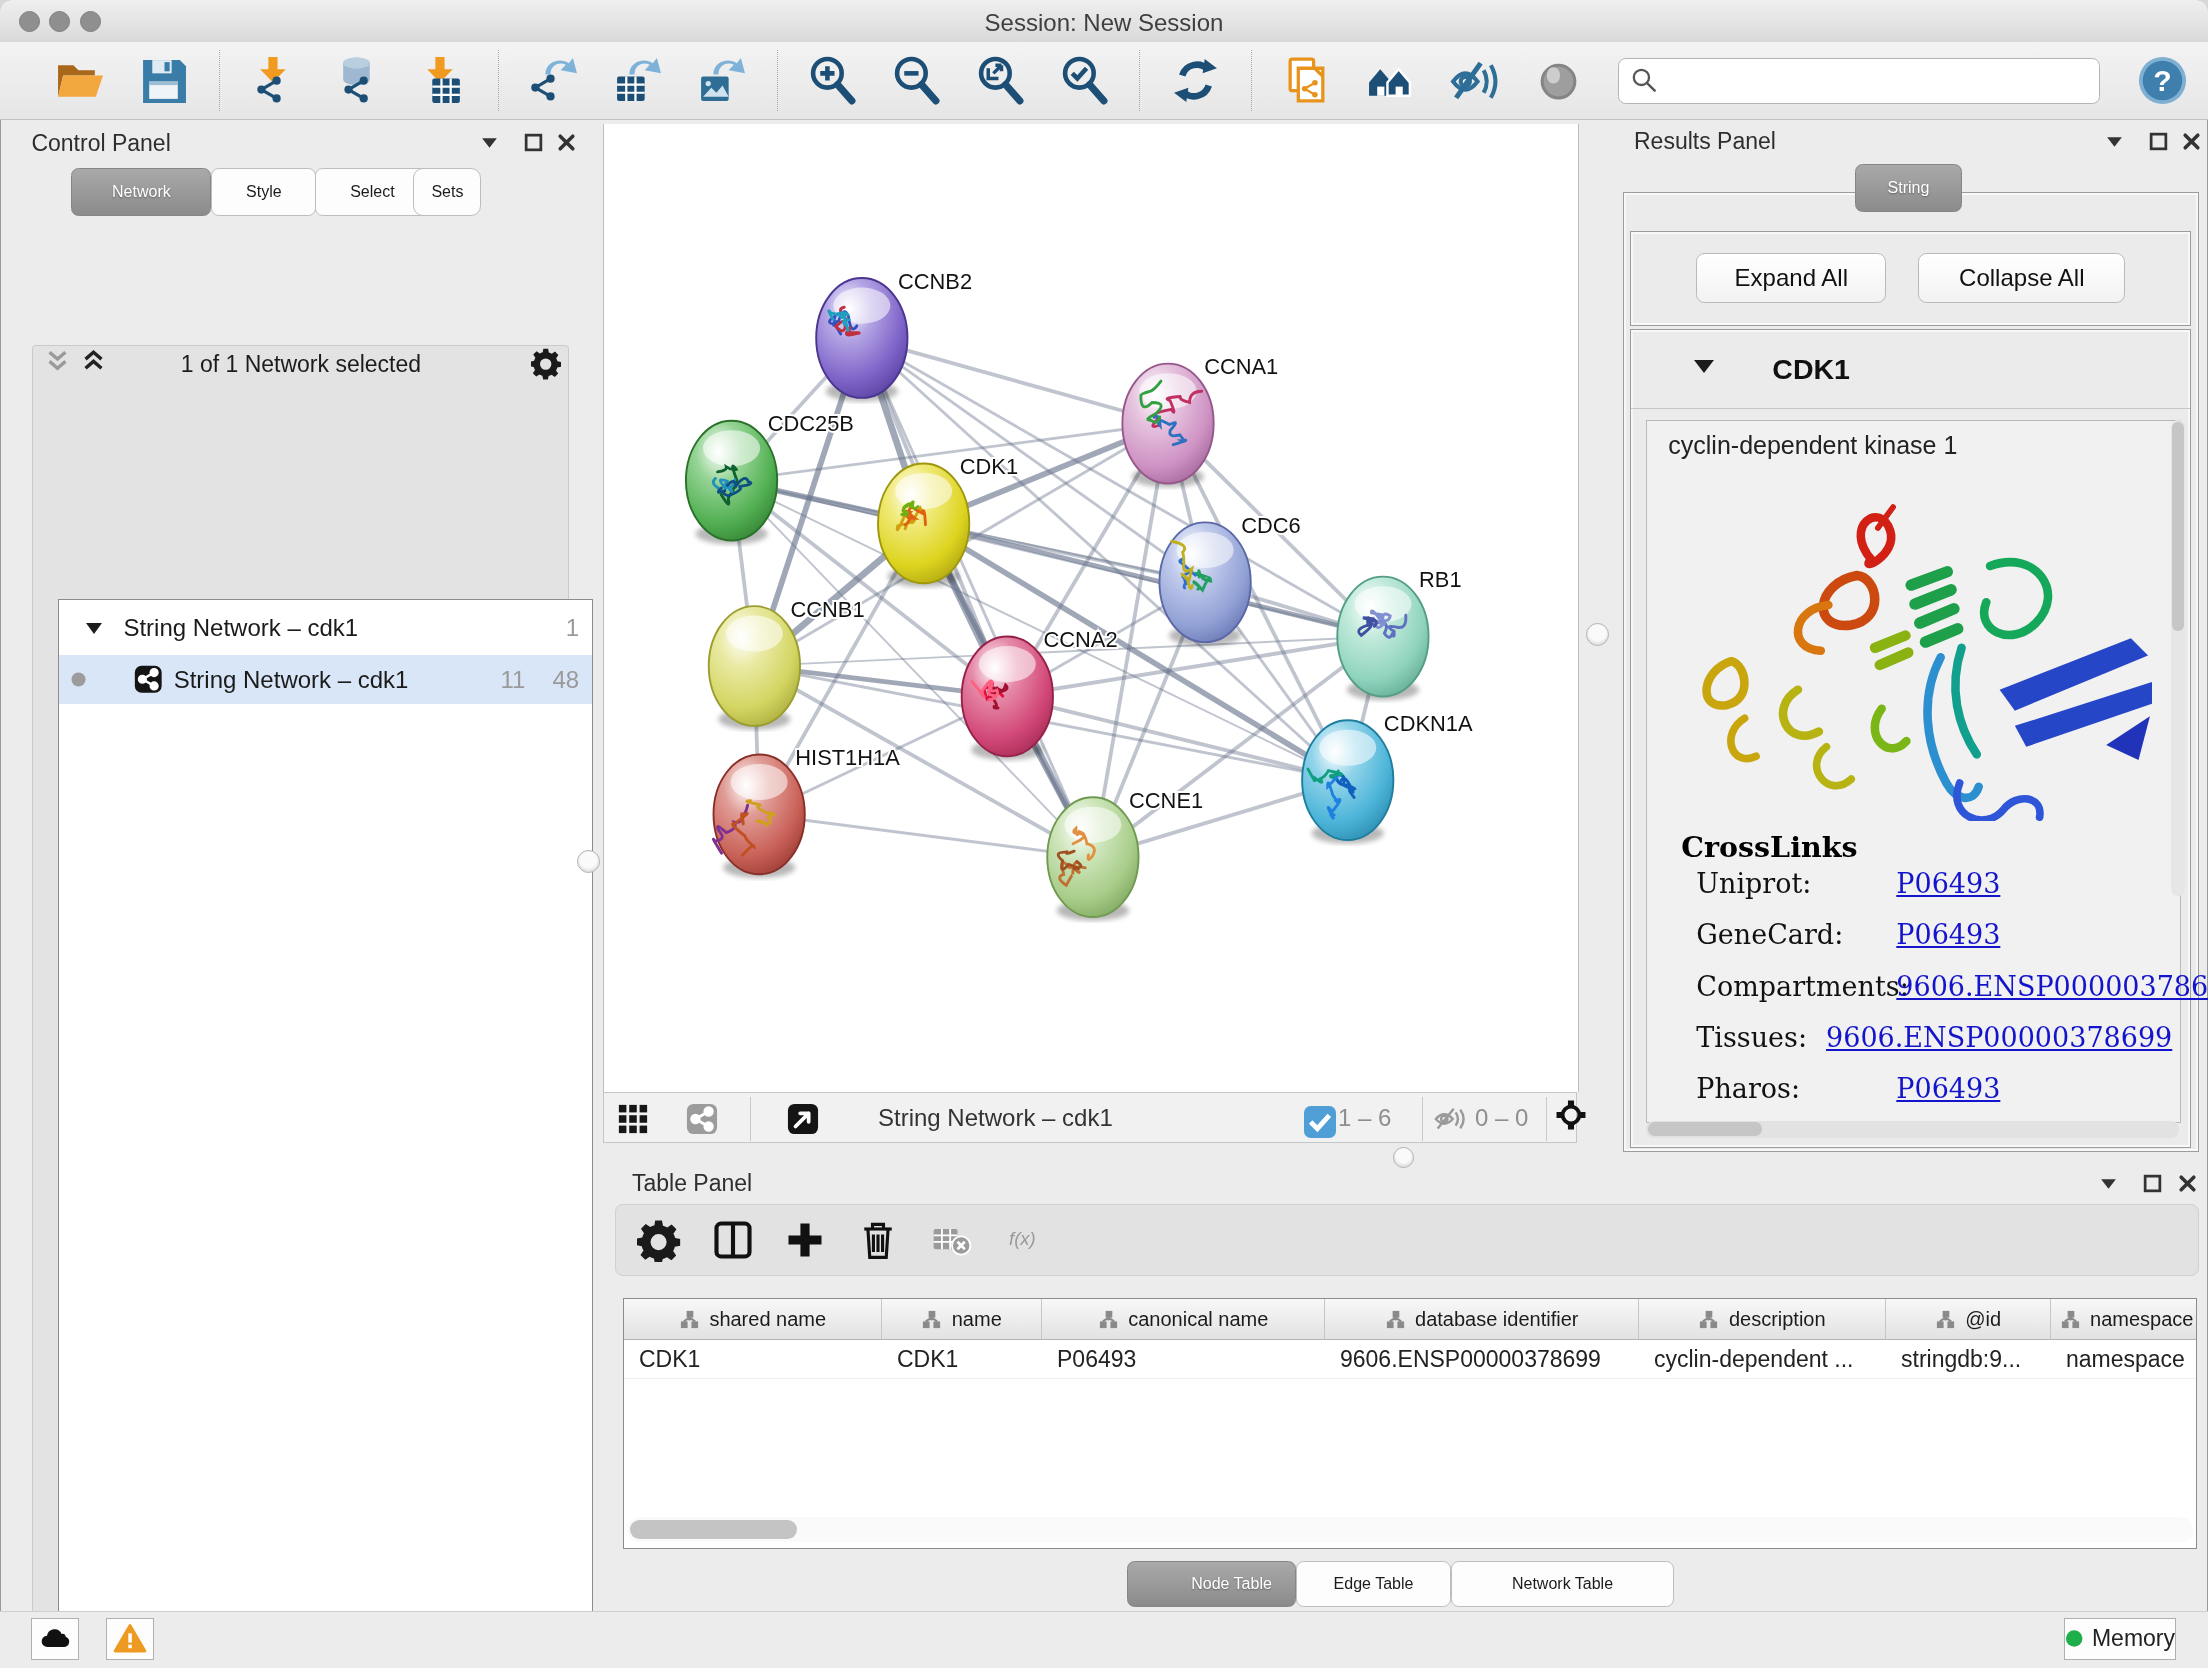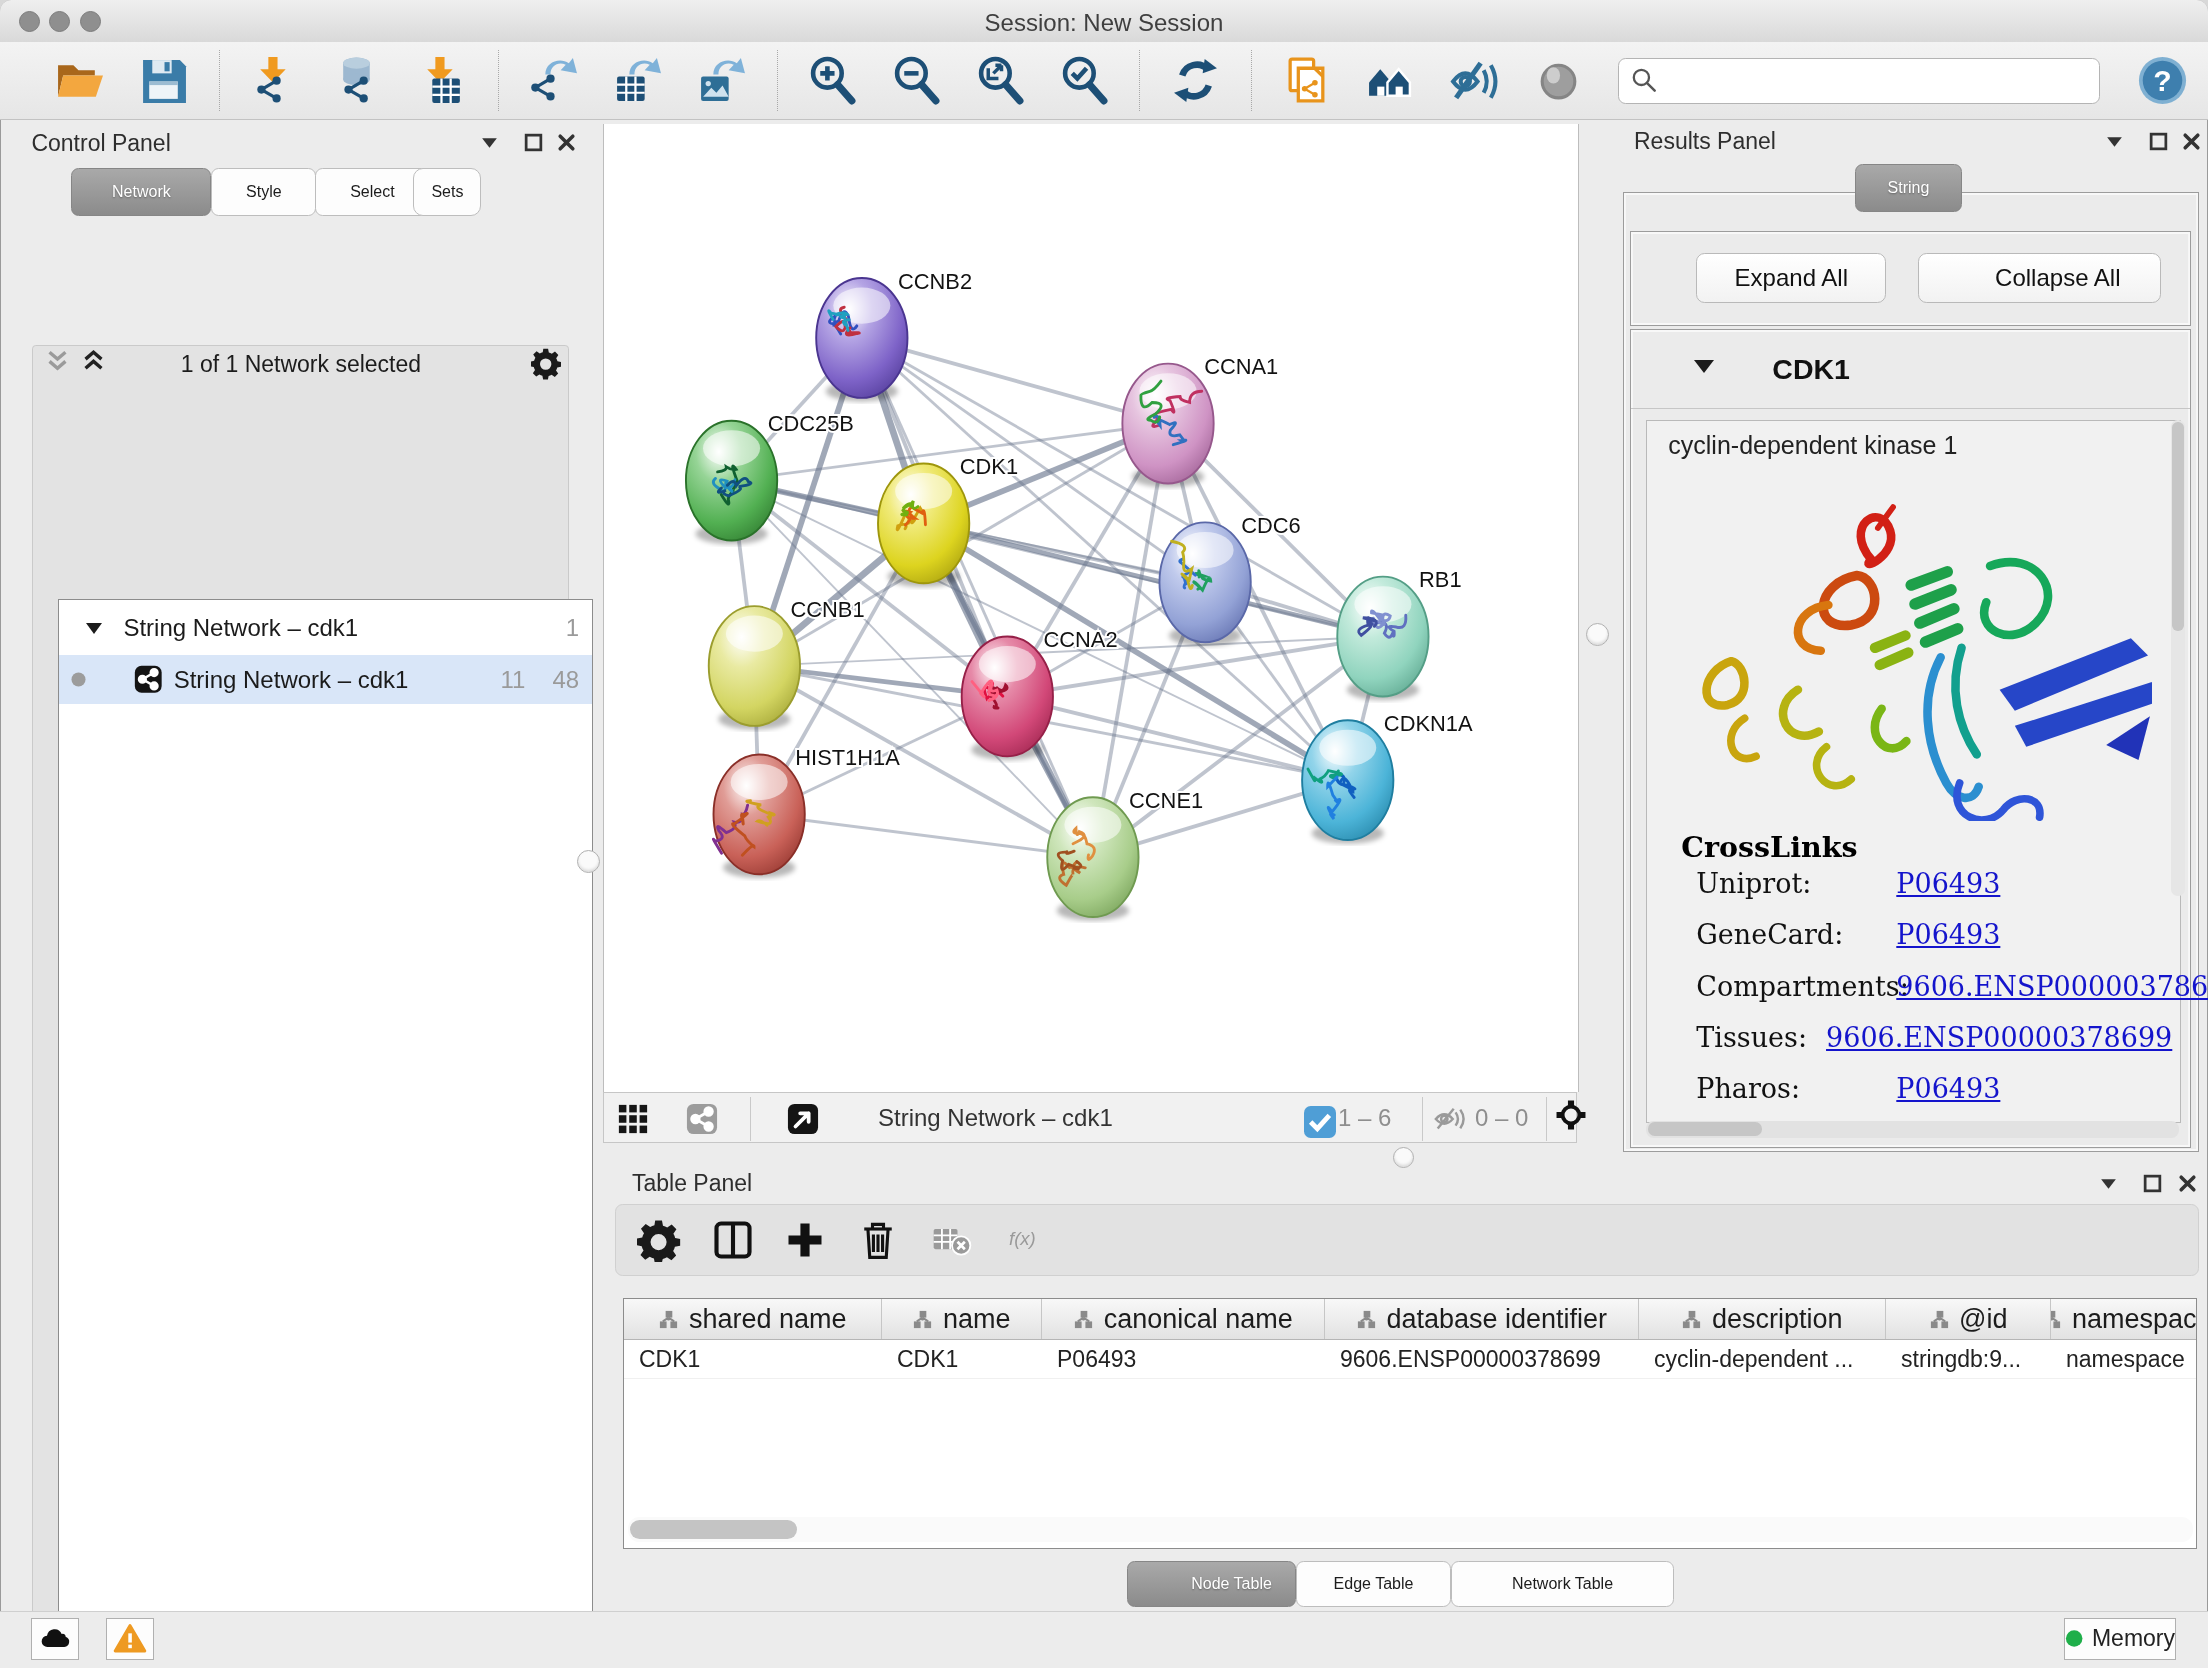--- a/index.html
+++ b/index.html
@@ -56,21 +56,21 @@
     border-top:13.3px solid #1c1c1c;}
   .serif{font-family:"DejaVu Serif","Liberation Serif",serif;}
   .xlink{color:#1414cc;text-decoration:underline;}
   
   #tp-toolbar{left:615px;top:1204px;width:1582px;height:70px;background:#e2e2e2;
     border:1px solid #d0d0d0;border-radius:7.6px;}
   .tp-ico{position:absolute;top:13.3px;width:44px;height:44px;}
   .tp-ico svg{width:44px;height:44px;}
   #ntable{left:623px;top:1298px;width:1574px;height:251px;background:#fff;border:1.9px solid #8c8c8c;box-sizing:border-box;overflow:hidden;}
   #ntable-head{display:flex;height:40px;background:linear-gradient(#f8f8f8,#e2e2e2);border-bottom:1px solid #b5b5b5;}
-  .th{display:flex;align-items:center;justify-content:center;gap:9.5px;font-size:27px;color:#1c1c1c;
+  .th{display:flex;align-items:center;justify-content:center;gap:9.5px;font-size:20px;color:#1c1c1c;
     border-right:1px solid #c6c6c6;box-sizing:border-box;flex:0 0 auto;overflow:hidden;white-space:nowrap;}
   .th svg{width:21px;height:21px;flex:0 0 auto;}
   .tr{display:flex;height:38px;border-bottom:1px solid #f0f0f0;}
   .td{font-size:23px;color:#222;display:flex;align-items:center;padding-left:15px;box-sizing:border-box;
       flex:0 0 auto;overflow:hidden;white-space:nowrap;}
   #tp-hscroll{left:628px;top:1517px;width:1565px;height:25px;background:#fafafa;border-radius:11.4px;}
   #tp-hthumb{left:630px;top:1520px;width:167px;height:19px;background:#c4c4c4;border-radius:9.5px;}
   
   #statusbar{left:0;top:1611px;width:2208px;height:57px;background:#ececec;border-top:1px solid #cfcfcf;}
   .sb-btn{position:absolute;top:5.7px;height:42px;background:#fdfdfd;border:1.9px solid #b0b0b0;
@@ -650,21 +650,21 @@
         </svg></div>
     <div class="win-ico" style="left:564px;top:6.7px;"><svg viewBox="0 0 20 20">
           <path d="M4 4 L16 16 M16 4 L4 16" stroke="#333" stroke-width="3.4" stroke-linecap="round"></path>
         </svg></div>
 
     <div class="abs recess" style="left:5.7px;top:68px;width:576px;height:960px;"></div>
     <div class="tab sel abs" style="left:238px;top:40px;width:107px;">String</div>
 
     <div class="abs recess" style="left:13.3px;top:107px;width:561px;height:95px;">
       <div class="btn abs" style="left:65px;top:21px;width:188px;height:48px;">Expand All</div>
-      <div class="btn abs" style="left:287px;top:21px;width:205px;height:48px;padding-left:36px;">Collapse All</div>
+      <div class="btn abs" style="left:287px;top:21px;width:205px;height:48px;">Collapse All</div>
     </div>
 
     <div class="abs recess" style="left:13.3px;top:205px;width:561px;height:819px;">
       <div class="abs" style="left:0;top:0;width:100%;height:78px;border-bottom:1px solid #c6c6c6;">
         <div class="tri-down abs" style="left:63px;top:30px;"></div>
         <div class="abs" style="left:141px;top:23px;font-size:28.5px;font-weight:bold;color:#111;">CDK1</div>
       </div>
       <div class="abs" style="left:15px;top:90px;width:533px;height:701px;background:#f1f1f1;border:1px solid #b9b9b9;">
         <div class="abs" style="left:21px;top:9.5px;font-size:25px;color:#222;">cyclin-dependent kinase 1</div>
         <svg class="abs" style="left:28.5px;top:48px;" width="476" height="352" viewBox="0 0 500 370">

